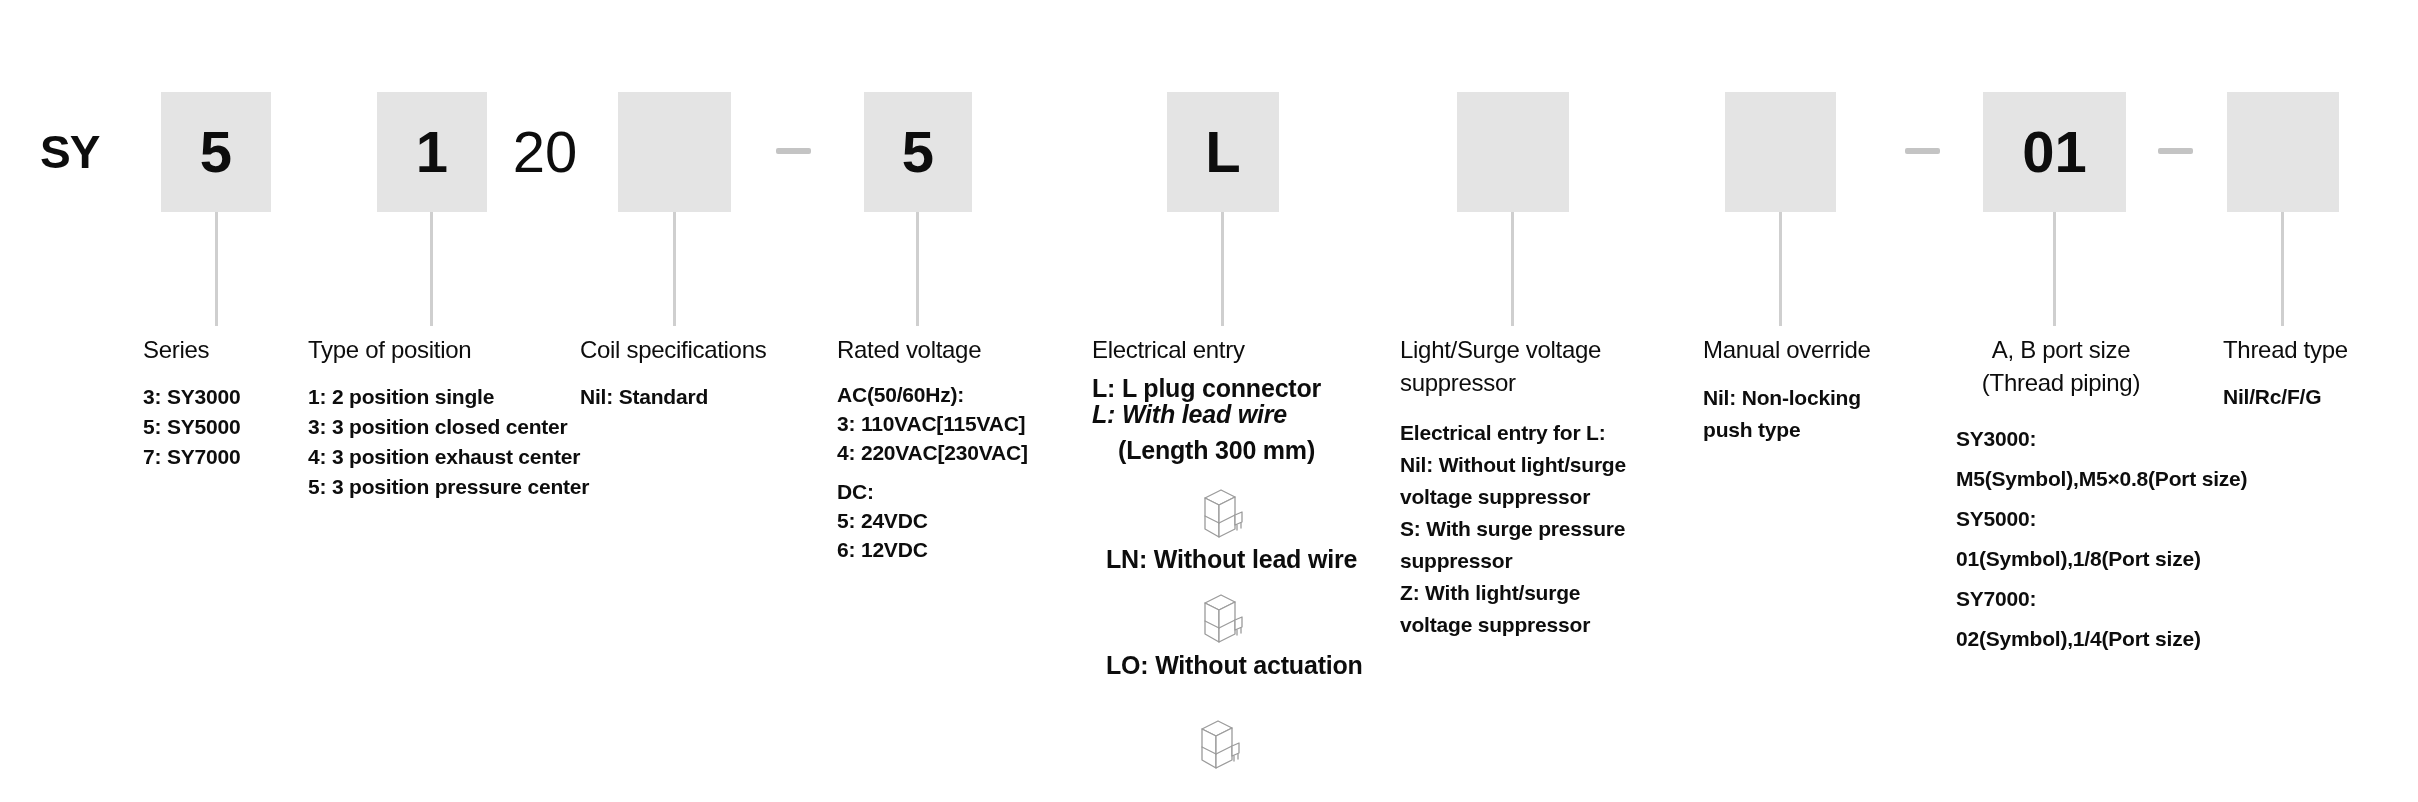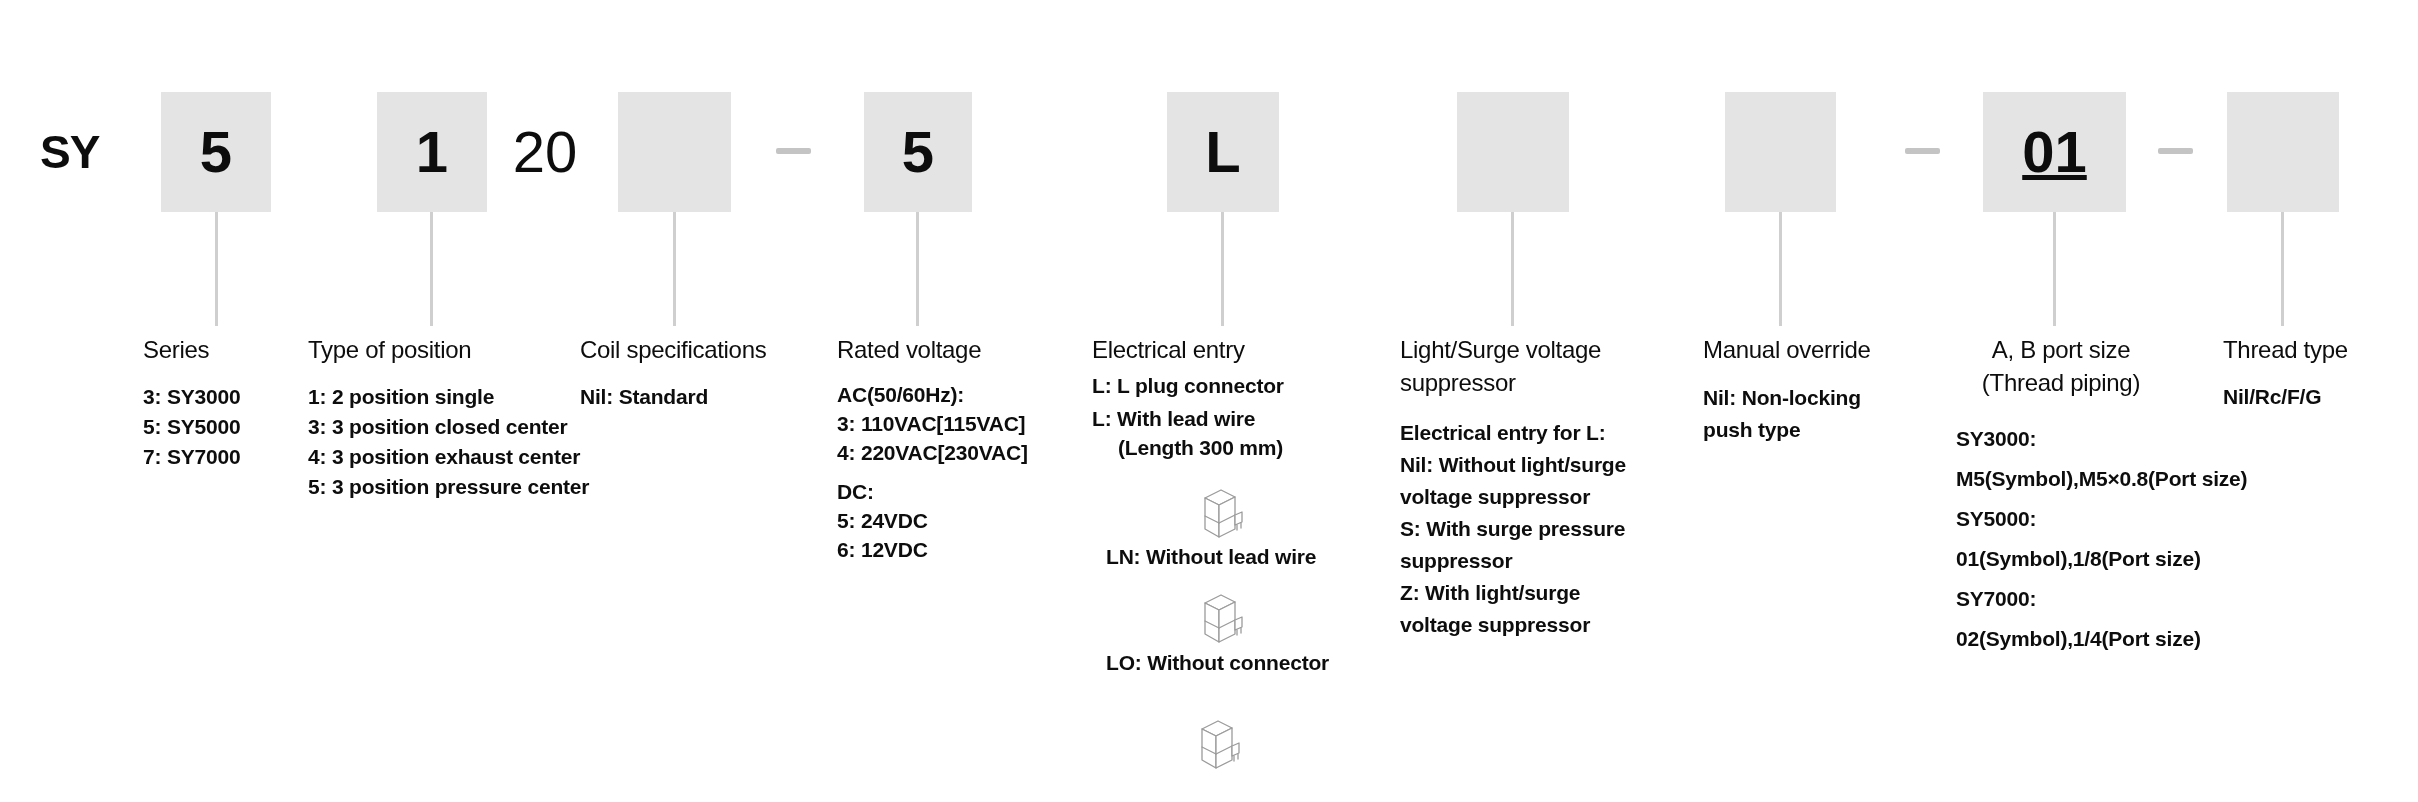--- a/index.html
+++ b/index.html
@@ -35,41 +35,41 @@
   .gap16{margin-top:16px;}
   .gap14{margin-top:14px;}
   .gap18{margin-top:18px;}
   .gap20{margin-top:20px;}
   .lh30 div{line-height:30px;}
   .lh29 div{line-height:29px;}
   .lh32 div{line-height:32px;}
   .lh40 div{line-height:40px;}
   .dc-group{margin-top:10px;}
   
-  .abs-item{position:absolute;font-size:21px;font-weight:bold;letter-spacing:-0.2px;white-space:nowrap;}
+  .abs-item{position:absolute;font-size:25px;font-weight:bold;letter-spacing:-0.2px;white-space:nowrap;}
   .plug-icon{position:absolute;}
 </style>
 </head>
 <body>
 
 <div class="canvas">
 
   <div class="code-prefix" style="left:40px;">SY</div>
 
   <div class="code-box" style="left:161px;width:110px;">5</div>
   <div class="code-box" style="left:377px;width:110px;">1</div>
   <div class="code-text" style="left:500px;width:90px;">20</div>
   <div class="code-box" style="left:618px;width:113px;"></div>
   <div class="dash-sep" style="left:776px;"></div>
   <div class="code-box" style="left:864px;width:108px;">5</div>
   <div class="code-box" style="left:1167px;width:112px;">L</div>
   <div class="code-box" style="left:1457px;width:112px;"></div>
   <div class="code-box" style="left:1725px;width:111px;"></div>
   <div class="dash-sep" style="left:1905px;"></div>
-  <div class="code-box" style="left:1983px;width:143px;text-decoration:underline;">01</div>
+  <div class="code-box" style="left:1983px;width:143px;">01</div>
   <div class="dash-sep" style="left:2158px;"></div>
   <div class="code-box" style="left:2227px;width:112px;"></div>
 
   <div class="vline" style="left:215px;"></div>
   <div class="vline" style="left:430px;"></div>
   <div class="vline" style="left:673px;"></div>
   <div class="vline" style="left:916px;"></div>
   <div class="vline" style="left:1221px;"></div>
   <div class="vline" style="left:1511px;"></div>
   <div class="vline" style="left:1779px;"></div>
@@ -112,21 +112,21 @@
     <div class="body dc-group lh29">
       <div>DC:</div>
       <div>5: 24VDC</div>
       <div>6: 12VDC</div>
     </div>
   </div>
 
   <div class="col" style="left:1092px;width:260px;height:460px;">
     <h3>Electrical entry</h3>
     <div class="abs-item" style="left:0;top:41px;">L: L plug connector</div>
-    <div class="abs-item" style="left:0;top:74px;">L: With lead wire</div>
+    <div class="abs-item" style="left:0;top:67px;font-style:italic;">L: With lead wire</div>
     <div class="abs-item" style="left:26px;top:103px;">(Length 300 mm)</div>
 
     <div class="plug-icon" style="left:103px;top:152px;">
       <svg width="50" height="58" viewBox="0 0 50 58">
         <g fill="#ffffff" stroke="#9b9b9b" stroke-width="1.3" stroke-linejoin="round" stroke-linecap="round">
           <polygon points="10,13 26,5 40,12 24,20"></polygon>
           <polygon points="10,13 24,20 24,52 10,44"></polygon>
           <polygon points="24,20 40,12 40,44 24,52"></polygon>
           <line x1="10" y1="31" x2="24" y2="38"></line>
           <line x1="24" y1="38" x2="40" y2="30"></line>
@@ -145,21 +145,21 @@
           <polygon points="10,13 24,20 24,52 10,44"></polygon>
           <polygon points="24,20 40,12 40,44 24,52"></polygon>
           <line x1="10" y1="31" x2="24" y2="38"></line>
           <line x1="24" y1="38" x2="40" y2="30"></line>
           <polygon points="40,30 47,27 47,37 40,40"></polygon>
           <line x1="42" y1="40" x2="42" y2="45"></line>
           <line x1="46" y1="38" x2="46" y2="43"></line>
         </g>
       </svg>
     </div>
-    <div class="abs-item" style="left:14px;top:318px;">LO: Without connector</div>
+    <div class="abs-item" style="left:14px;top:318px;">LO: Without actuation</div>
 
     <div class="plug-icon" style="left:100px;top:383px;">
       <svg width="50" height="58" viewBox="0 0 50 58">
         <g fill="#ffffff" stroke="#9b9b9b" stroke-width="1.3" stroke-linejoin="round" stroke-linecap="round">
           <polygon points="10,13 26,5 40,12 24,20"></polygon>
           <polygon points="10,13 24,20 24,52 10,44"></polygon>
           <polygon points="24,20 40,12 40,44 24,52"></polygon>
           <line x1="10" y1="31" x2="24" y2="38"></line>
           <line x1="24" y1="38" x2="40" y2="30"></line>
           <polygon points="40,30 47,27 47,37 40,40"></polygon>

